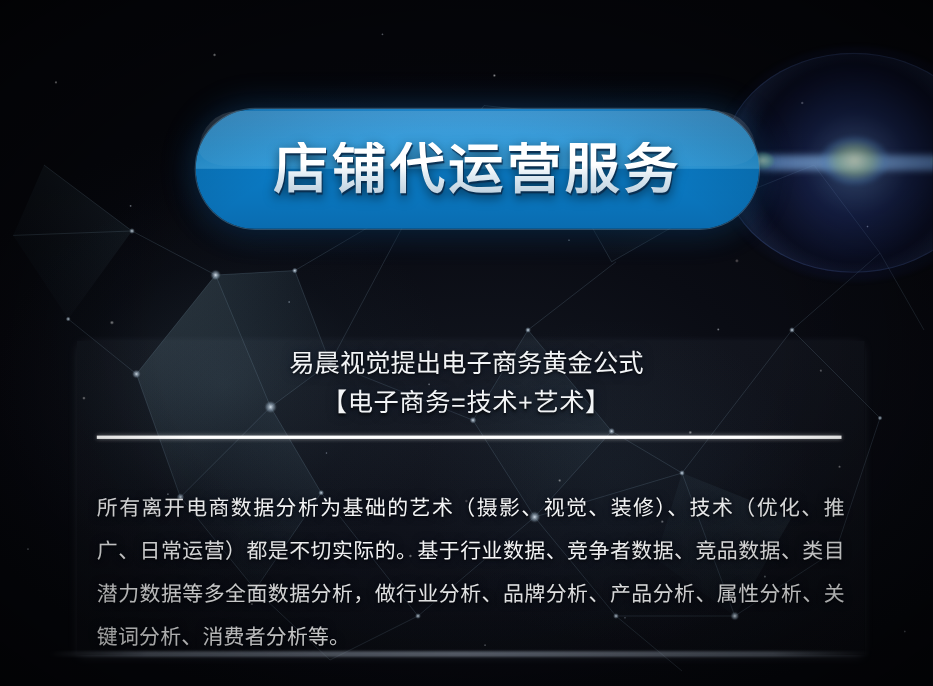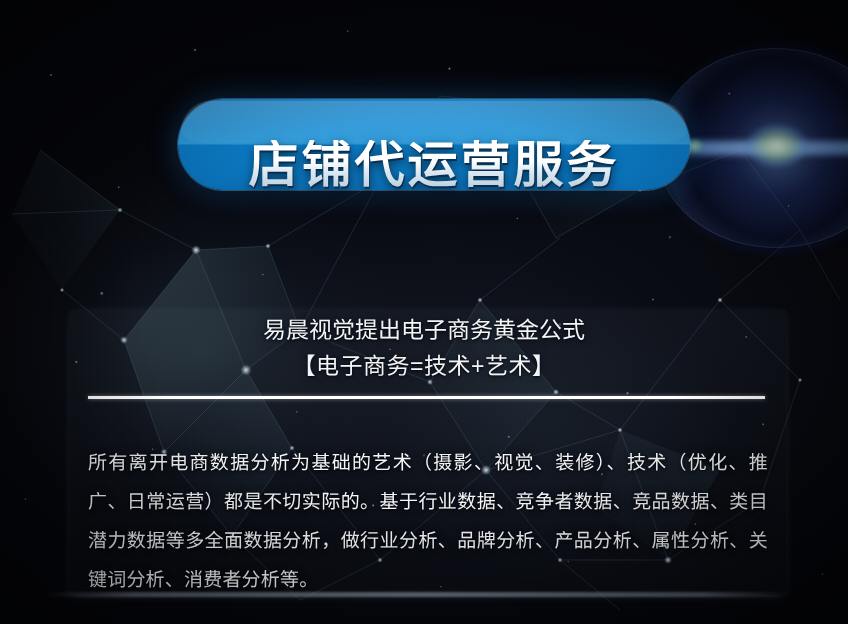--- a/index.html
+++ b/index.html
@@ -132,36 +132,36 @@
     background:
       radial-gradient(ellipse 78% 74% at 50% 50%, rgba(0,0,0,0) 42%, rgba(0,0,0,0.42) 82%, rgba(0,0,0,0.72) 100%);
   }
 
   
   .title-pill {
     position: absolute;
     left: 178px;
     top: 99px;
     width: 512px;
-    height: 91px;
+    height: 109px;
     border-radius: 54px;
     background:
       linear-gradient(180deg,
         #1d88cf 0%,
         #2493d6 30%,
         #2e9ada 49.5%,
         #0a7ac4 50.5%,
         #0a74bb 78%,
         #0a6cb0 100%);
     box-shadow:
       0 0 0 1px rgba(120,185,230,0.35),
       0 0 26px 6px rgba(28,110,190,0.30),
       0 6px 18px rgba(0,0,0,0.55);
     display: flex;
-    align-items: flex-end;
+    align-items: center;
     justify-content: center;
   }
   .title-pill::after {
     content: "";
     position: absolute;
     left: 3px; top: 2px;
     right: 3px; height: 46%;
     border-radius: 52px 52px 40px 40px / 52px 52px 22px 22px;
     background: linear-gradient(180deg, rgba(255,255,255,0.16) 0%, rgba(255,255,255,0.03) 100%);
     pointer-events: none;

